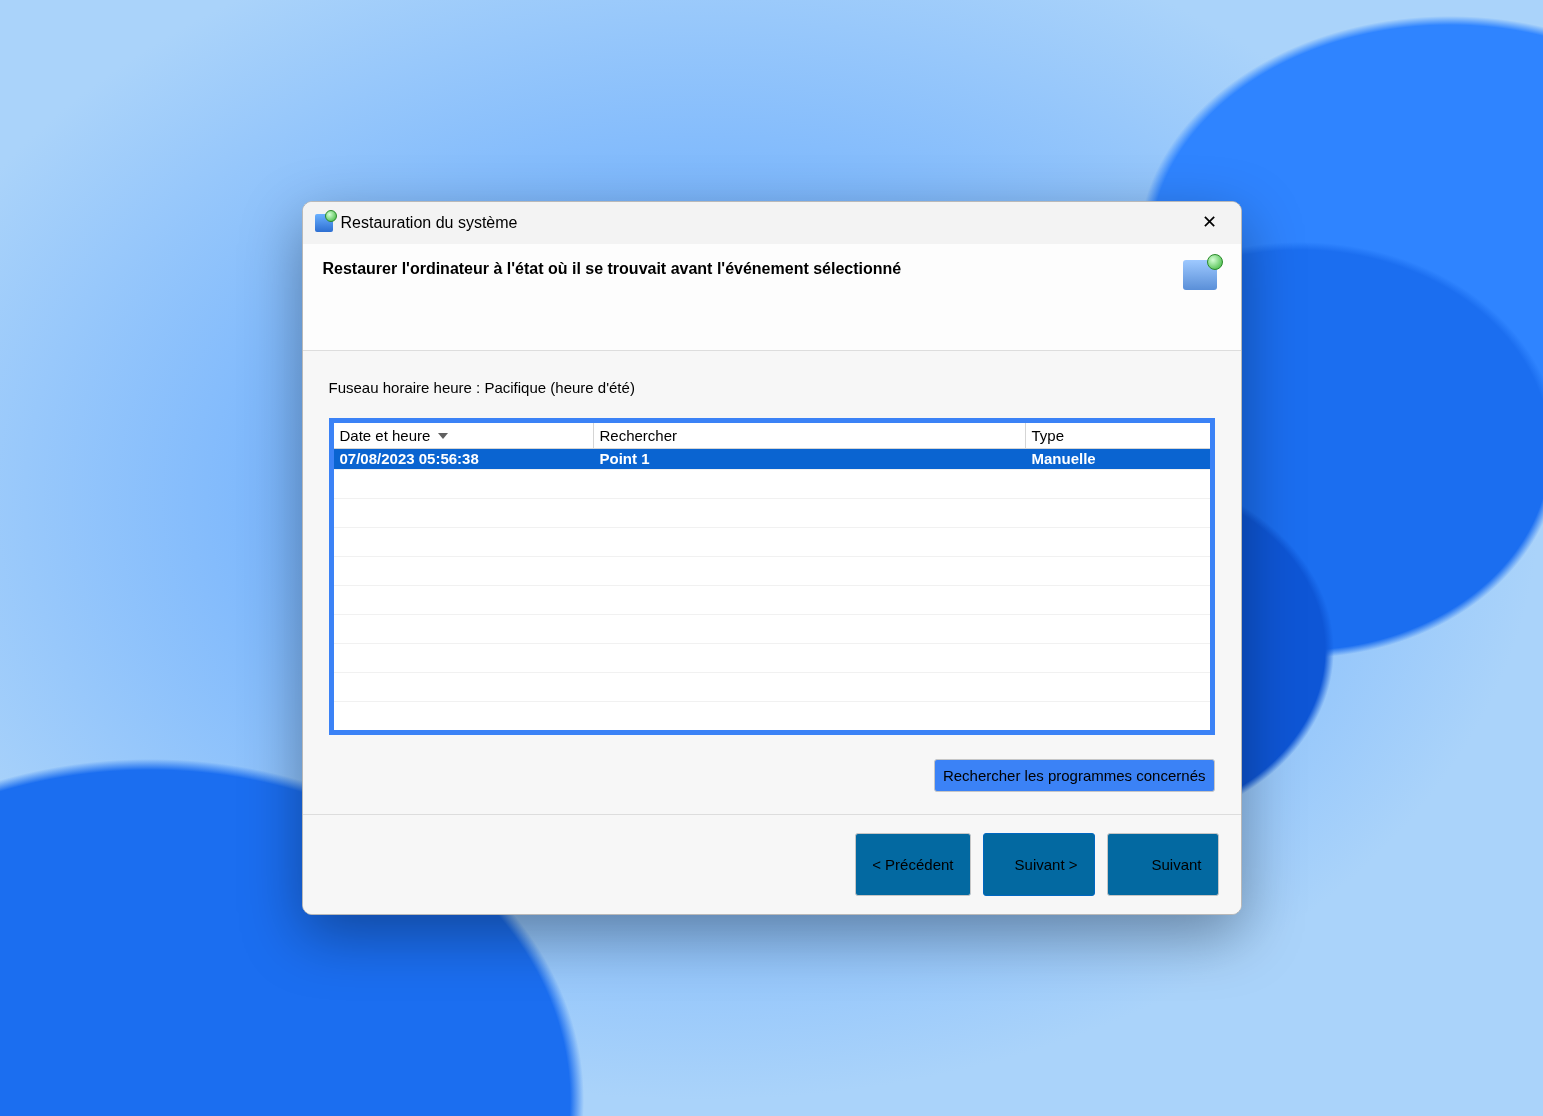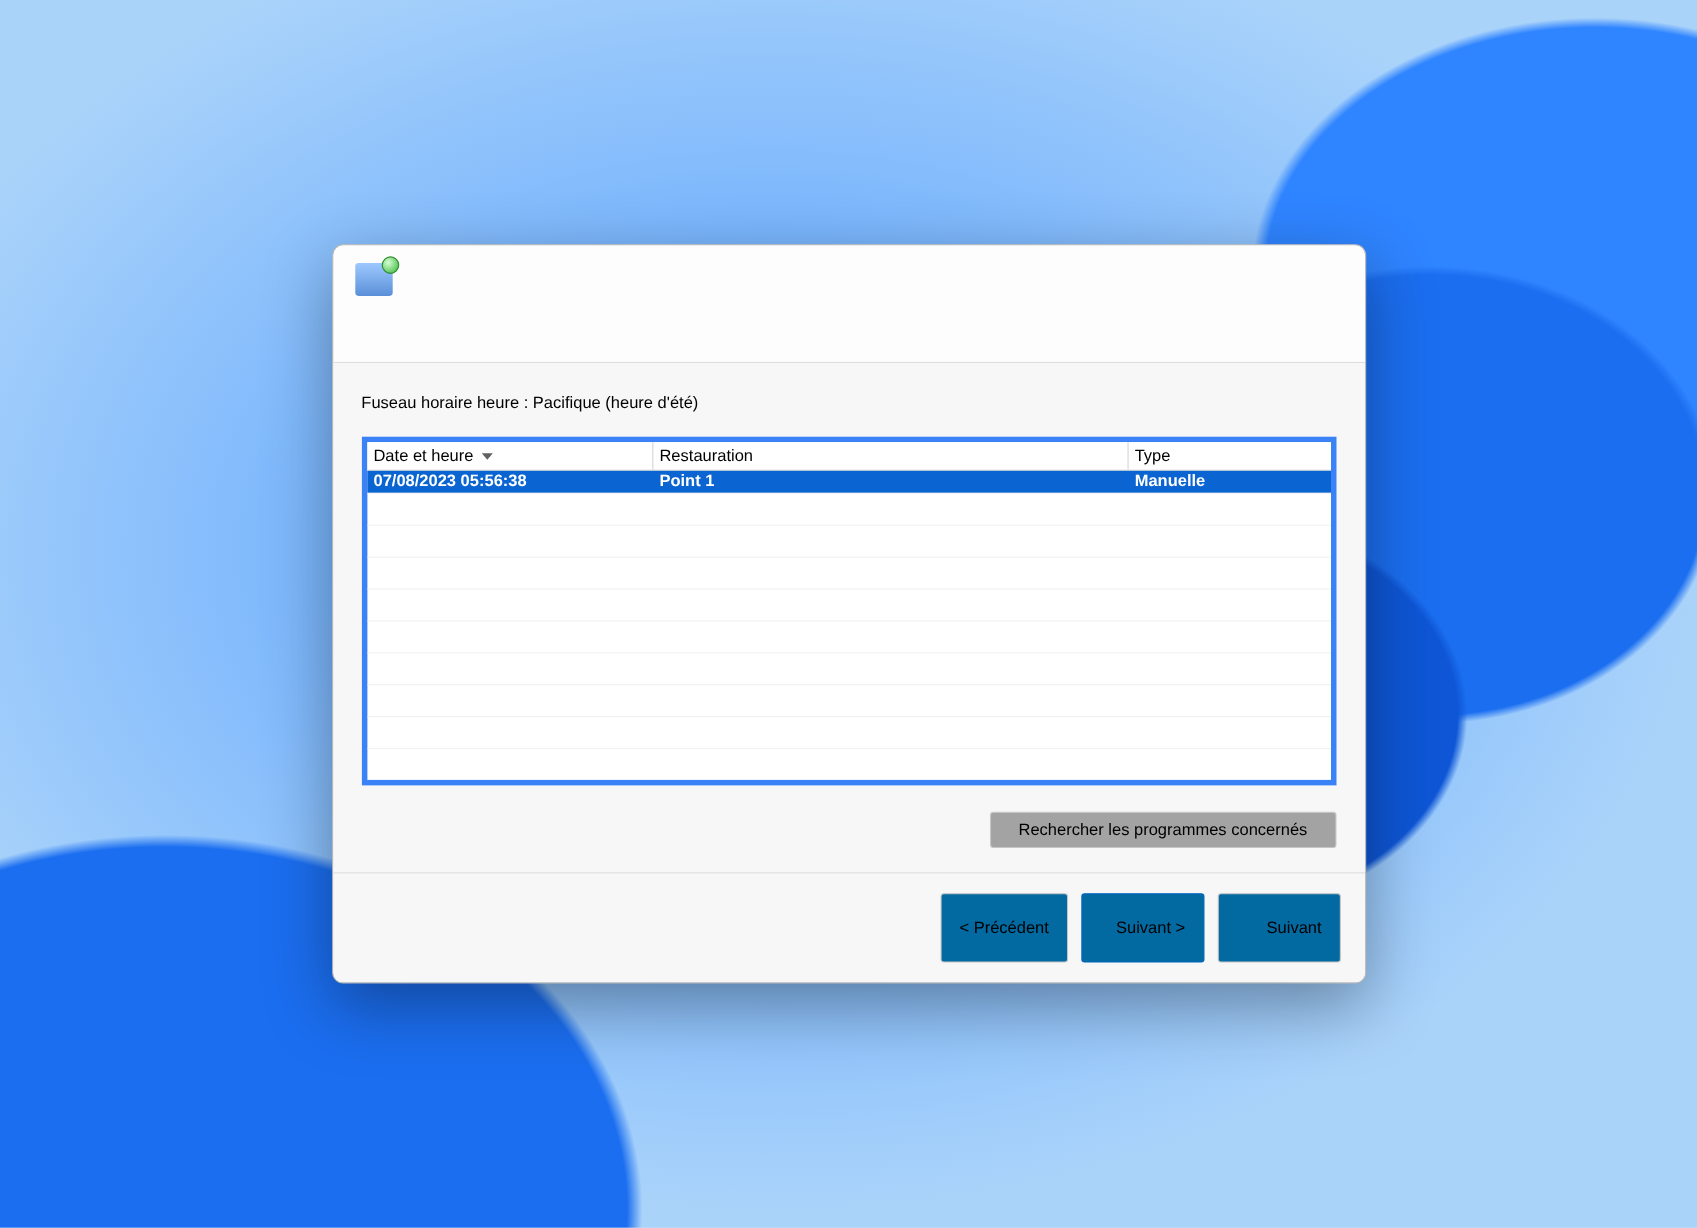--- a/index.html
+++ b/index.html
@@ -125,24 +125,24 @@
     white-space:nowrap; overflow:hidden;
   }
 
   .grid-empty-row { height:29px; border-top:1px solid #f1f1f1; }
 
   .scan-row {
     display:flex; justify-content:flex-end;
     margin-top:24px;
   }
   .btn-scan {
-    background:#a3a3a3;
+    background:#3b82f6;
     border:1px solid #c6c6c6;
     border-radius:3px;
-    padding:7px 25px;
+    padding:7px 8px;
     font-size:15px;
     cursor:pointer;
   }
 
   
   .footer {
     display:flex; justify-content:flex-end; gap:12px;
     padding:18px 22px;
     background:#f7f7f7;
     border-top:1px solid #ddd;
@@ -159,36 +159,46 @@
   }
   .btn.default {
     border:1.5px solid #0067c0;
   }
 </style>
 </head>
 <body>
 
 <div class="window">
 
+  <div class="titlebar">
+    <div class="titlebar-left">
+      <span class="title-icon"></span>
+      <span class="window-title">Restauration du système</span>
+    </div>
+    <div class="close-btn">
+      <span class="close-x">✕</span>
+    </div>
+  </div>
 
   <div class="header">
+    <div class="header-title">Restaurer l'ordinateur à l'état où il se trouvait avant l'événement sélectionné</div>
     <div class="header-icon"></div>
   </div>
 
   <div class="body">
     <div class="tz-line">Fuseau horaire heure : Pacifique (heure d'été)</div>
 
     <div class="grid">
       <div class="grid-header">
         <div class="col col-date">
           <span>Date et heure</span>
           <span class="sort-arrow"></span>
         </div>
         <div class="col col-desc">
-          <span>Restauration</span>
+          <span>Rechercher</span>
         </div>
         <div class="col col-type">
           <span>Type</span>
         </div>
       </div>
 
       <div class="grid-row selected">
         <div class="cell col-date">07/08/2023 05:56:38</div>
         <div class="cell col-desc">Point 1</div>
         <div class="cell col-type">Manuelle</div>

